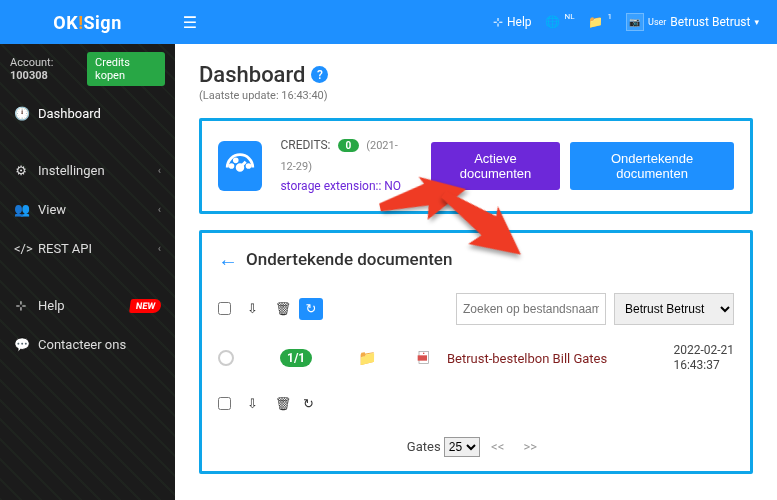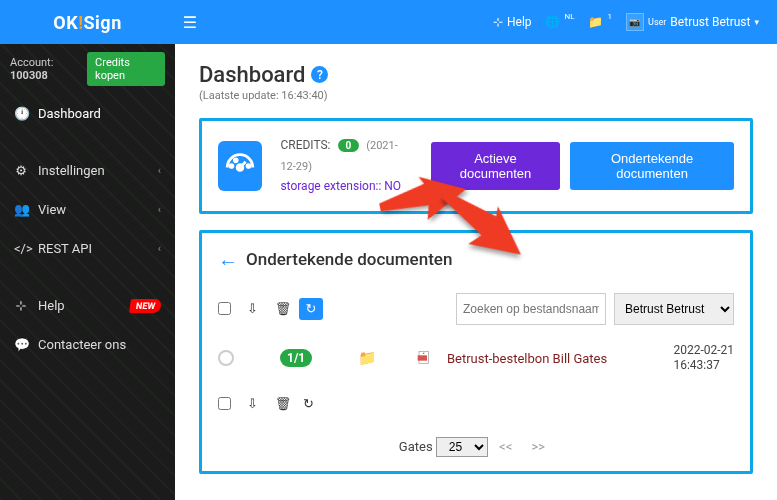--- a/index.html
+++ b/index.html
@@ -49,21 +49,21 @@
   input.search { width: 150px; }
   select.select { width: 120px; }
   .doc-row { display: flex; align-items: center; padding: 10px 16px; gap: 14px; font-size: 13px; }
   .circle-empty { width: 16px; height: 16px; border: 2px solid #ccc; border-radius: 50%; }
   .count-badge { background: #28a745; color: #fff; font-size: 12px; font-weight: bold; padding: 2px 7px; border-radius: 10px; }
   .folder-icon { color: #1e90ff; font-size: 15px; }
   .pdf-icon { width: 16px; height: 16px; display: inline-flex; align-items: center; justify-content: center; font-size: 12px; color: #d9534f; }
   .doc-link { color: #7f1d1d; text-decoration: none; }
   .doc-date { margin-left: auto; text-align: left; font-size: 12px; color: #444; line-height: 1.3; }
   .pager { text-align: center; padding: 14px; font-size: 13px; color: #444; }
-  .pager select { border: 1px solid #999; font-size: 12px; padding: 1px 8px; }
+  .pager select { border: 1px solid #999; font-size: 12px; padding: 1px 0; }
   .pager .nav { color: #999; margin: 0 8px; cursor: pointer; }
   .arrow { position: absolute; pointer-events: none; }
   .arrow.a1 { left: 380px; top: 176px; transform: rotate(-12deg); }
   .arrow.a2 { left: 430px; top: 200px; transform: rotate(38deg); }
   .arrow svg { filter: drop-shadow(2px 3px 2px rgba(0,0,0,.35)); }
   input[type=checkbox] { width: 13px; height: 13px; }
 </style>
 </head>
 <body>
 

